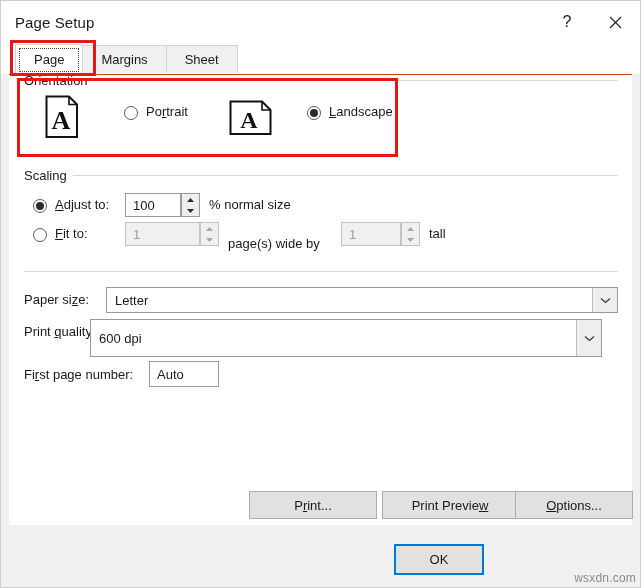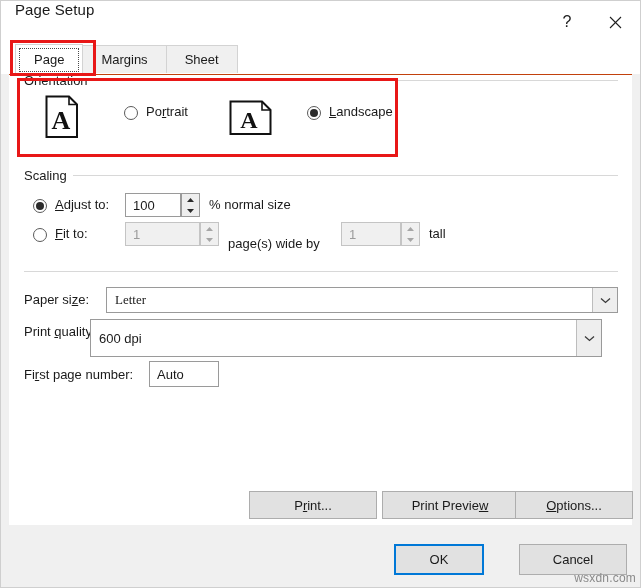--- a/index.html
+++ b/index.html
@@ -16,21 +16,21 @@
   #dialog{
     position:absolute;left:0;top:0;width:641px;height:588px;
     background:#f0f0f0;
     border:1px solid #cfcfcf;
     box-sizing:border-box;
     display:flex;flex-direction:column;
   }
   
   #titlebar{
     height:42px;background:#ffffff;
-    display:flex;align-items:flex-start;
+    display:flex;align-items:center;
     flex:0 0 auto;
     position:relative;
   }
   #title-text{
     margin-left:14px;font-size:15px;color:#1a1a1a;
     letter-spacing:.1px;
   }
   #titlebar-buttons{
     margin-left:auto;display:flex;align-items:center;height:100%;
   }
@@ -266,21 +266,21 @@
         <svg width="9" height="6" viewBox="0 0 9 6">
               <path d="M4.5 5 L1 1 H8 Z" fill="#a6a6a6"></path>
             </svg>
       </div>
     </div>
     <div class="plain-label" style="left:420px;top:151px;">tall</div>
 
     <div class="group-line" style="left:15px;top:196px;width:594px;"></div>
 
     <div class="plain-label" style="left:15px;top:217px;text-align:center;"><span>Paper si</span><span class="acc">z</span><span>e:</span></div>
-    <div class="combo" style="left:97px;top:212px;width:512px;height:26px;font-family:Liberation Serif, serif;">
+    <div class="combo" style="left:97px;top:212px;width:512px;height:26px;">
       <div class="combo-text">Letter</div>
       <div class="combo-arrow">
         <svg width="11" height="7" viewBox="0 0 11 7">
               <path d="M1 1.5 L5.5 5.5 L10 1.5" fill="none" stroke="#3b3b3b" stroke-width="1.3"></path>
             </svg>
       </div>
     </div>
 
     <div class="plain-label" style="left:15px;top:249px;"><span>Print </span><span class="acc">q</span><span>uality:</span></div>
     <div class="combo" style="left:81px;top:244px;width:512px;height:38px;">
@@ -309,17 +309,16 @@
           <span></span>
           <span class="acc">O</span>
           <span>ptions...</span>
         </div>
 
    </div>
   </div>
 
   <div id="footer">
     <div class="fbtn default" style="left:393px;top:19px;width:90px;height:31px;">OK</div>
-    <div class="fbtn" style="left:518px;top:19px;width:108px;height:31px;">Cancel</div>
     <div id="watermark">wsxdn.com</div>
   </div>
 
 </div>
 
 </body></html>

